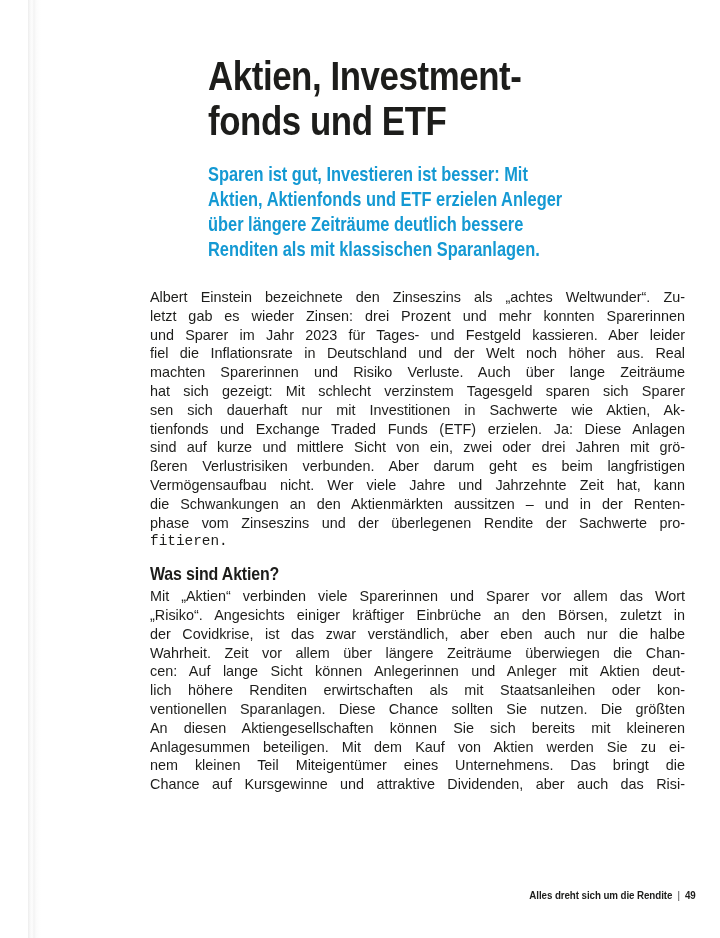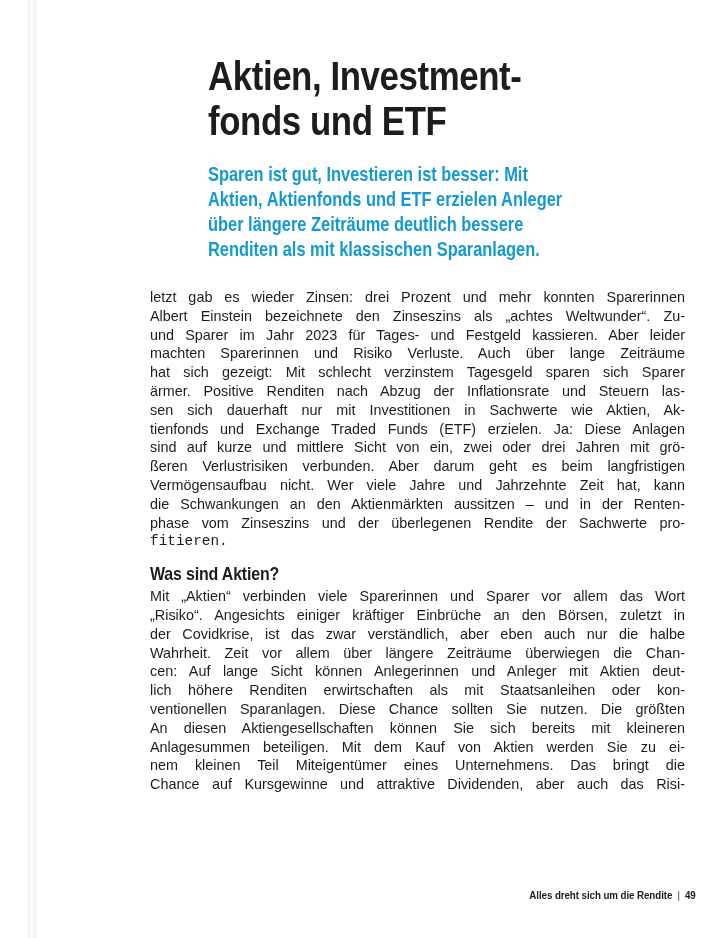--- a/index.html
+++ b/index.html
@@ -101,26 +101,26 @@
   <div class="chapter-subtitle">
       <div class="line">Sparen ist gut, Investieren ist besser: Mit</div>
       <div class="line">Aktien, Aktienfonds und ETF erzielen Anleger</div>
       <div class="line">über längere Zeiträume deutlich bessere</div>
       <div class="line last-line">Renditen als mit klassischen Sparanlagen.</div>
     </div>
 
   <div class="content">
 
     <div class="para natural-end">
+        <div class="line">Albert Einstein bezeichnete den Zinseszins als „achtes Weltwunder“. Zu-</div>
         <div class="line">letzt gab es wieder Zinsen: drei Prozent und mehr konnten Sparerinnen</div>
-        <div class="line">Albert Einstein bezeichnete den Zinseszins als „achtes Weltwunder“. Zu-</div>
         <div class="line">und Sparer im Jahr 2023 für Tages- und Festgeld kassieren. Aber leider</div>
+        <div class="line">fiel die Inflationsrate in Deutschland und der Welt noch höher aus. Real</div>
         <div class="line">machten Sparerinnen und Risiko Verluste. Auch über lange Zeiträume</div>
         <div class="line">hat sich gezeigt: Mit schlecht verzinstem Tagesgeld sparen sich Sparer</div>
-        <div class="line">ärmer. Positive Renditen nach Abzug der Inflationsrate und Steuern las-</div>
         <div class="line">sen sich dauerhaft nur mit Investitionen in Sachwerte wie Aktien, Ak-</div>
         <div class="line">tienfonds und Exchange Traded Funds (ETF) erzielen. Ja: Diese Anlagen</div>
         <div class="line">sind auf kurze und mittlere Sicht von ein, zwei oder drei Jahren mit grö-</div>
         <div class="line">ßeren Verlustrisiken verbunden. Aber darum geht es beim langfristigen</div>
         <div class="line">Vermögensaufbau nicht. Wer viele Jahre und Jahrzehnte Zeit hat, kann</div>
         <div class="line">die Schwankungen an den Aktienmärkten aussitzen – und in der Renten-</div>
         <div class="line">phase vom Zinseszins und der überlegenen Rendite der Sachwerte pro-</div>
         <div class="line last-line">fitieren.</div>
       </div>
 

